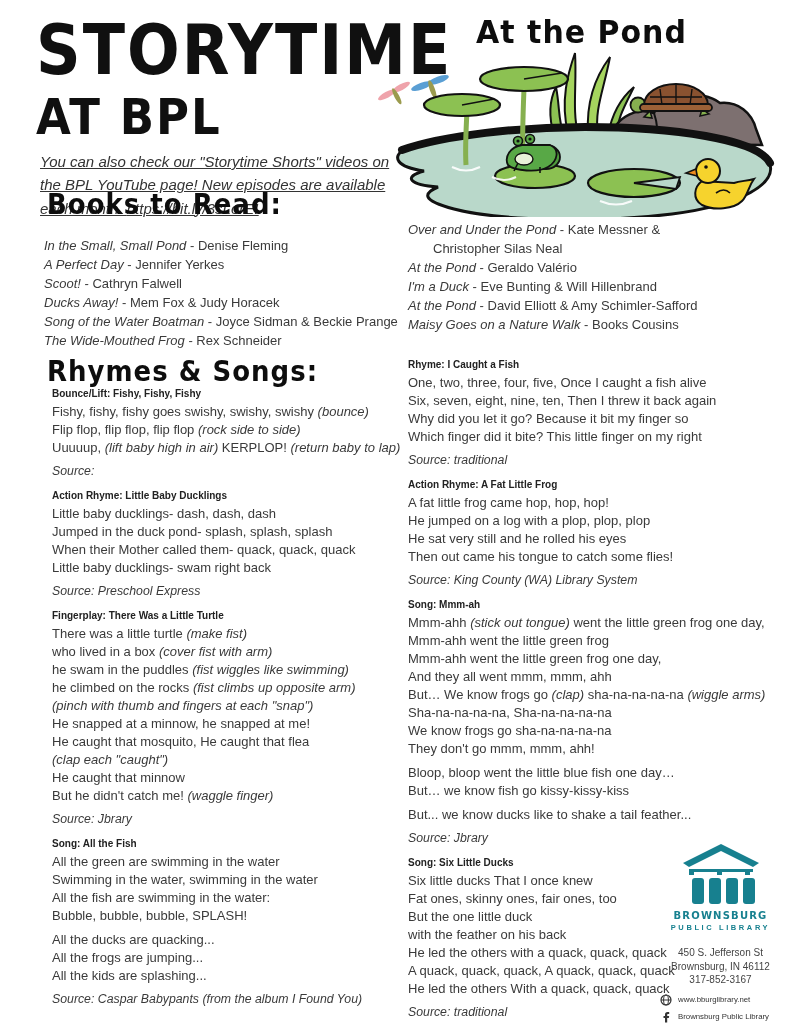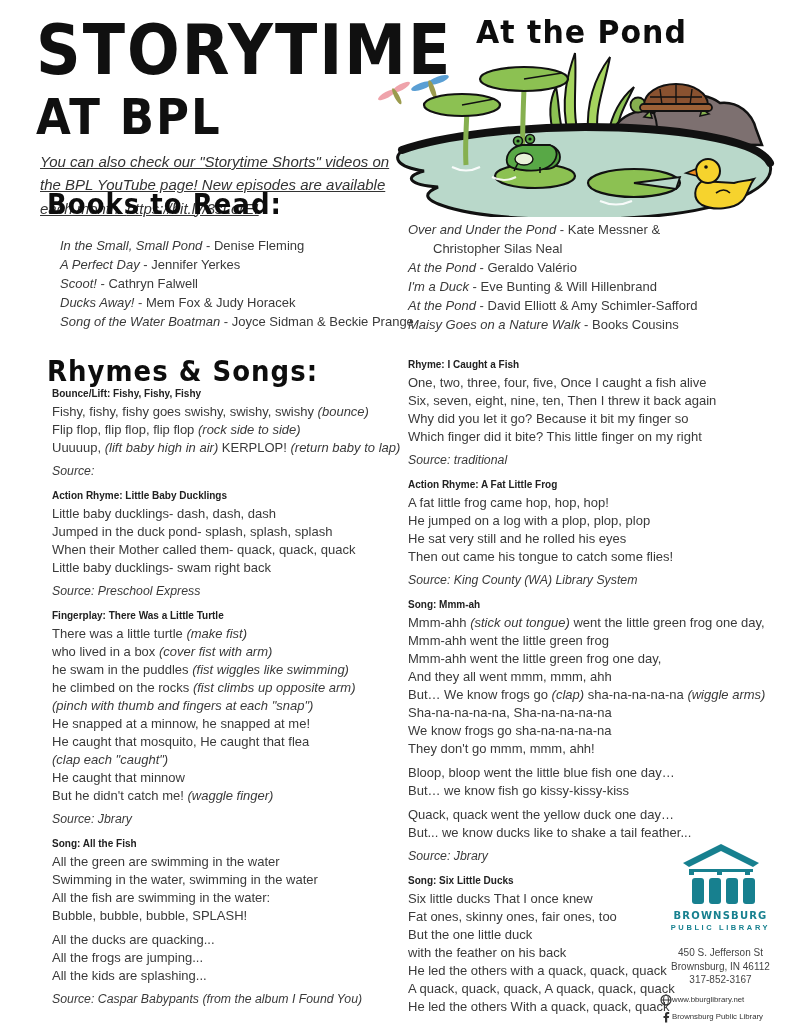--- a/index.html
+++ b/index.html
@@ -39,21 +39,21 @@
   
   #pond-block { left:372px; top:14px; width:419px; }
   .pond-title {
     font-family:"DejaVu Sans", sans-serif;
     text-align:center; font-size:30px; font-weight:900; color:#0d0d0d;
     letter-spacing:1px; transform:scaleY(1.05);
   }
   #pond-art { display:block; margin-top:0px; }
 
   
-  #books-left  { left:60px;  top:236px; width:354px; }
+  #books-left  { left:44px;  top:236px; width:354px; }
   #books-right { left:408px; top:220px; width:380px; }
   .book-line { font-size:13px; line-height:19px; padding-left:18px; text-indent:-18px; }
   .indent { margin-left:25px; }
 
   
   #rhymes-left  { left:52px;  top:385px; width:356px; }
   #rhymes-right { left:408px; top:356px; width:375px; }
   .section { margin-bottom:7px; }
   .sec-h { font-size:10px; font-weight:bold; color:#222; line-height:18px; }
   .line  { font-size:13px; line-height:18px; color:#3a3a3a; }
@@ -62,21 +62,21 @@
   .it { font-style:italic; }
   .source { font-size:12.3px; font-style:italic; line-height:17px; color:#3a3a3a; }
 
   
   #logo-block { left:652px; top:842px; width:137px; text-align:center; }
   .lib-name { color:var(--teal); font-family:"DejaVu Sans", sans-serif;
               font-weight:900; font-size:10px; letter-spacing:1.2px; margin-top:2px; }
   .lib-sub  { color:var(--teal); font-size:7.5px; letter-spacing:2.6px; font-weight:bold; margin-top:2px; }
   .lib-addr { font-size:10px; color:#444; line-height:1.35; margin-top:14px; }
   .soc-list { margin-top:7px; text-align:left; padding-left:8px; }
-  .soc-row { display:flex; align-items:center; margin-bottom:5px; }
+  .soc-row { display:flex; align-items:center; gap:6px; margin-bottom:5px; }
   .soc-ic { width:12px; height:12px; display:inline-flex; align-items:center; justify-content:center; flex:0 0 12px; }
   .soc-txt { font-size:7.8px; color:#333; }
 </style>
 </head>
 <body style="--teal: #17808F; --water: #b9d8ca; --duck: #f6d32d;">
 
 <div class="abs" id="title-block">
   <div class="main-title">STORYTIME</div>
   <div class="sub-title">AT BPL</div>
 </div>
@@ -162,20 +162,21 @@
   </svg>
 </div>
 
 <div class="abs section-heading" id="books-heading">Books to Read:</div>
 <div class="abs" id="books-left">
     <div class="book-line"><span class="it">In the Small, Small Pond</span><span> - Denise Fleming</span></div>
     <div class="book-line"><span class="it">A Perfect Day</span><span> - Jennifer Yerkes</span></div>
     <div class="book-line"><span class="it">Scoot!</span><span> - Cathryn Falwell</span></div>
     <div class="book-line"><span class="it">Ducks Away!</span><span> - Mem Fox &amp; Judy Horacek</span></div>
     <div class="book-line"><span class="it">Song of the Water Boatman</span><span> - Joyce Sidman &amp; Beckie Prange</span></div>
+    <div class="book-line"><span class="it">The Wide-Mouthed Frog</span><span> - Rex Schneider</span></div>
   </div>
 <div class="abs" id="books-right">
     <div class="book-line"><span class="it">Over and Under the Pond</span><span> - Kate Messner &amp;</span></div>
     <div class="book-line indent"><span>Christopher Silas Neal</span></div>
     <div class="book-line"><span class="it">At the Pond</span><span> - Geraldo Valério</span></div>
     <div class="book-line"><span class="it">I'm a Duck</span><span> - Eve Bunting &amp; Will Hillenbrand</span></div>
     <div class="book-line"><span class="it">At the Pond</span><span> - David Elliott &amp; Amy Schimler-Safford</span></div>
     <div class="book-line"><span class="it">Maisy Goes on a Nature Walk</span><span> - Books Cousins</span></div>
   </div>
 
@@ -263,21 +264,20 @@
         <div class="line"><span>But… We know frogs go </span><span class="it">(clap)</span><span> sha-na-na-na-na </span><span class="it">(wiggle arms)</span></div>
         <div class="line"><span>Sha-na-na-na-na, Sha-na-na-na-na</span></div>
         <div class="line"><span>We know frogs go sha-na-na-na-na</span></div>
         <div class="line"><span>They don't go mmm, mmm, ahh!</span></div>
       </div>
       <div class="stanza">
         <div class="line"><span>Bloop, bloop went the little blue fish one day…</span></div>
         <div class="line"><span>But… we know fish go kissy-kissy-kiss</span></div>
       </div>
       <div class="stanza">
-        <div class="line"><span>Quack, quack went the yellow duck one day…</span></div>
         <div class="line"><span>But... we know ducks like to shake a tail feather...</span></div>
       </div>
       <div class="source">Source: Jbrary</div>
     </div>
     <div class="section">
       <div class="sec-h">Song: Six Little Ducks</div>
       <div class="stanza">
         <div class="line"><span>Six little ducks That I once knew</span></div>
         <div class="line"><span>Fat ones, skinny ones, fair ones, too</span></div>
         <div class="line"><span>But the one little duck</span></div>

